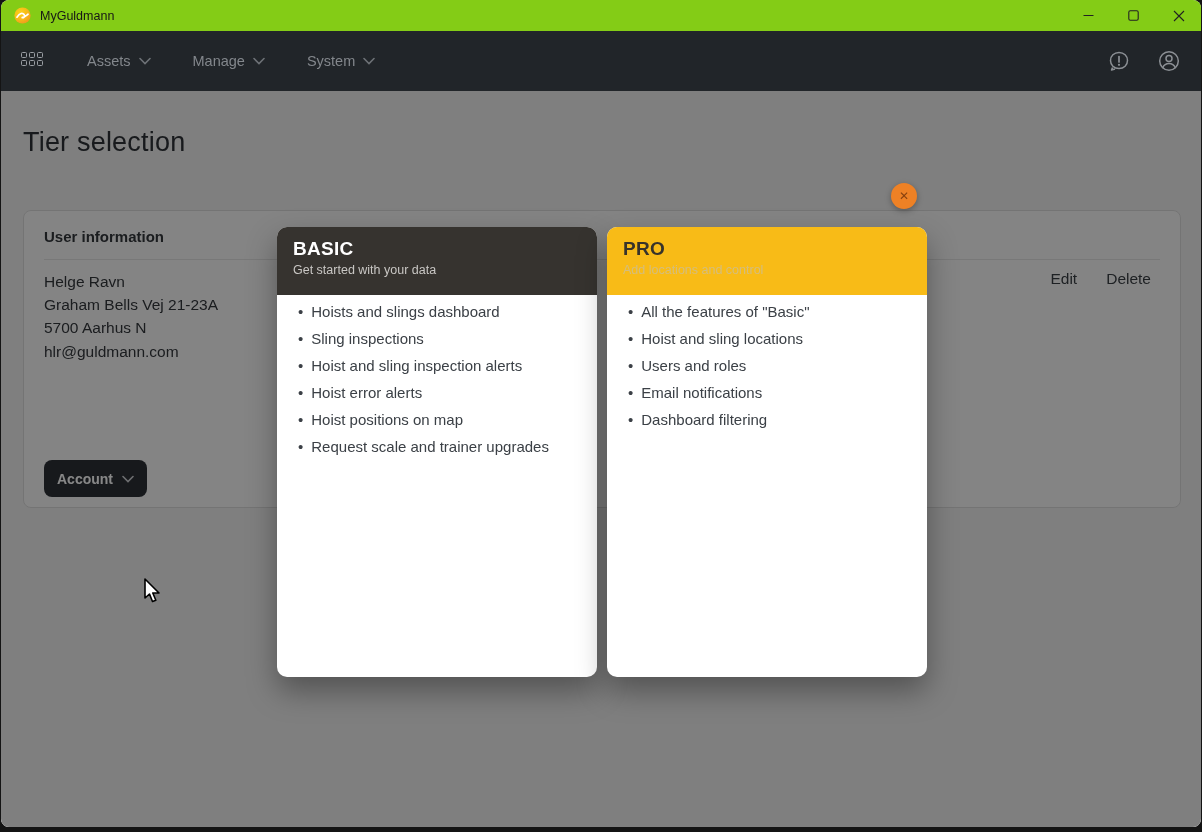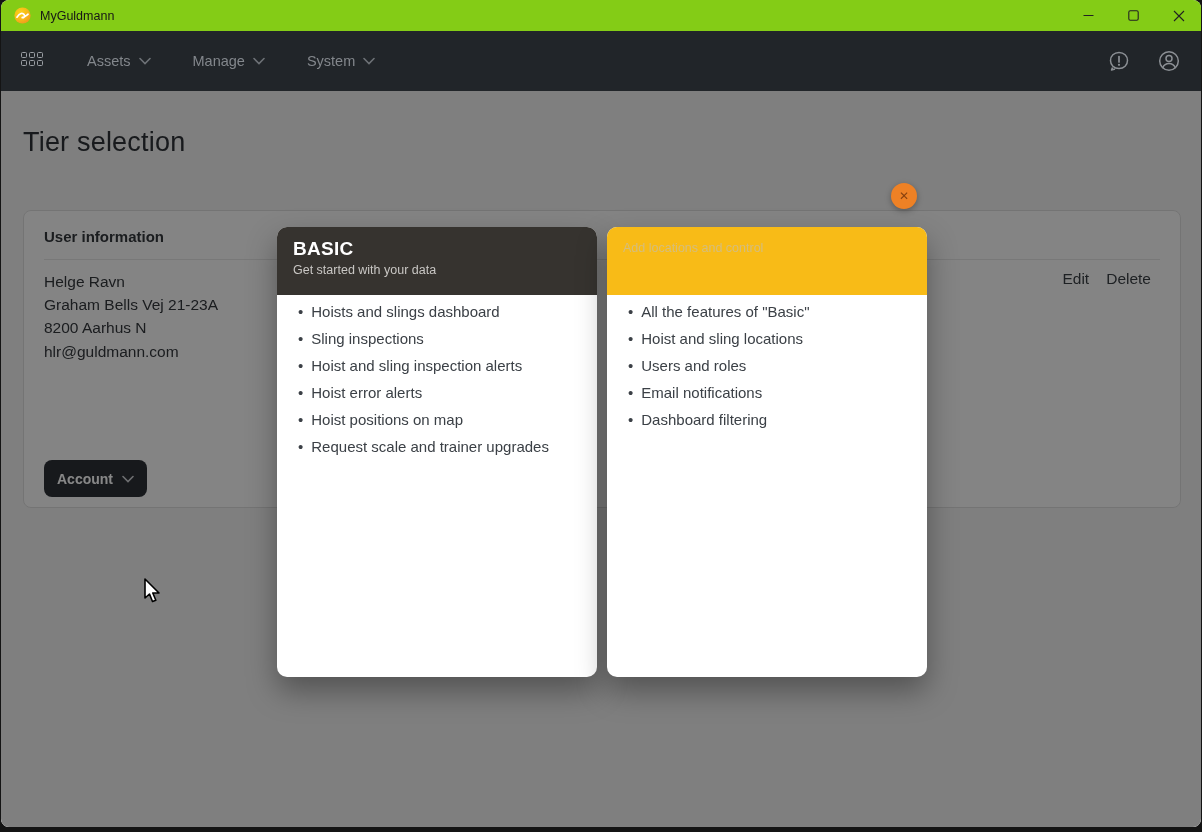--- a/index.html
+++ b/index.html
@@ -52,21 +52,21 @@
     position:absolute; left:22px; top:36px;
     font-size:27px; font-weight:500; color:#2e3237; letter-spacing:.2px;
   }
   .user-card {
     position:absolute; left:22px; top:119px; width:1158px; height:298px;
     background:#fafafa; border:1px solid #dcdcdc; border-radius:8px;
   }
   .user-card-title { position:absolute; left:20px; top:17px; font-size:15px; font-weight:700; color:#33373c; }
   .user-card-divider { position:absolute; left:20px; right:20px; top:48px; height:1px; background:#e3e3e3; }
   .user-lines { position:absolute; left:20px; top:59px; font-size:15.5px; color:#33373c; line-height:23.2px; }
-  .card-actions { position:absolute; top:59px; right:29px; display:flex; gap:17px; font-size:15.5px; color:#3a3f44; }
+  .card-actions { position:absolute; top:59px; right:29px; display:flex; gap:29px; font-size:15.5px; color:#3a3f44; }
   .card-actions span { cursor:pointer; }
   .account-btn {
     position:absolute; left:20px; top:249px; height:37px; padding:0 13px;
     background:#2c3036; border:none; border-radius:8px; color:#fff;
     font-size:14px; font-weight:700; font-family:inherit;
     display:flex; align-items:center; gap:9px; cursor:pointer;justify-content:space-between;
   }
   .footer {
     position:absolute; left:0; bottom:2px; width:100%; height:22px;
     font-size:11px; color:#3e3e3e;
@@ -190,21 +190,21 @@
 
   <div class="content">
     <h1 class="page-title">Tier selection</h1>
 
     <div class="user-card">
       <div class="user-card-title">User information</div>
       <div class="user-card-divider"></div>
       <div class="user-lines">
         <div>Helge Ravn</div>
         <div>Graham Bells Vej 21-23A</div>
-        <div>8200 Aarhus N</div>
+        <div>5700 Aarhus N</div>
         <div>hlr@guldmann.com</div>
       </div>
       <div class="card-actions">
         <span>Edit</span>
         <span>Delete</span>
       </div>
       <button class="account-btn">
         <span>Account</span>
         <svg class="chev" viewBox="0 0 12 8" width="11" height="7">
             <path d="M1 1.5 L6 6.5 L11 1.5" stroke="#cfd2d6" stroke-width="1.6" fill="none" stroke-linecap="round"></path>
@@ -229,20 +229,21 @@
         <li>Sling inspections</li>
         <li>Hoist and sling inspection alerts</li>
         <li>Hoist error alerts</li>
         <li>Hoist positions on map</li>
         <li>Request scale and trainer upgrades</li>
       </ul>
     </div>
 
     <div class="tier-card pro">
       <div class="tier-header">
+        <div class="tier-name">PRO</div>
         <div class="tier-tagline">Add locations and control</div>
       </div>
       <ul class="tier-features">
         <li>All the features of "Basic"</li>
         <li>Hoist and sling locations</li>
         <li>Users and roles</li>
         <li>Email notifications</li>
         <li>Dashboard filtering</li>
       </ul>
     </div>

